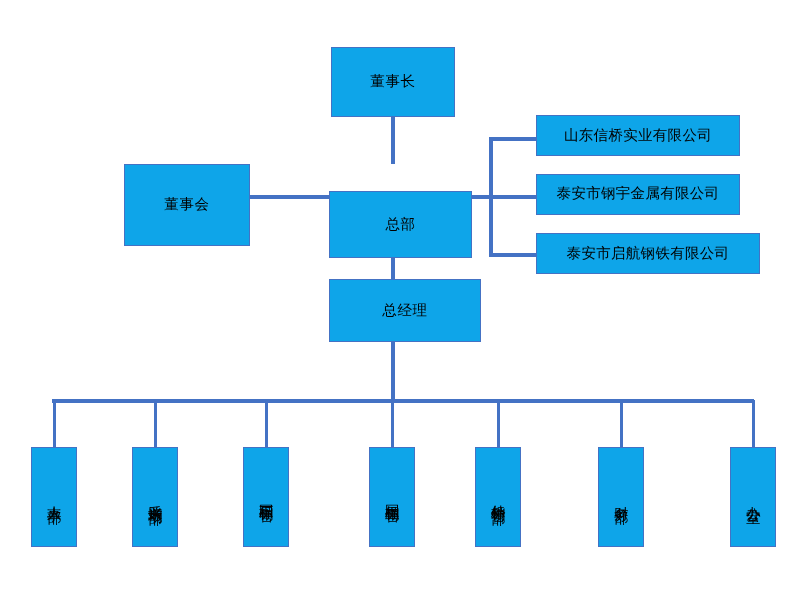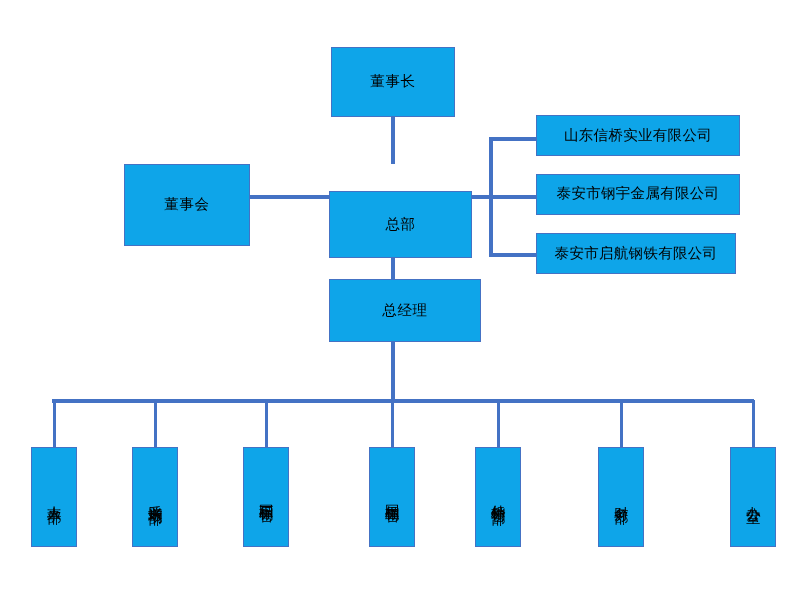--- a/index.html
+++ b/index.html
@@ -112,21 +112,21 @@
   <div class="node h" style="left:329px; top:163px; width:143px; height:67px;margin-top:28px;">
     <span class="label">总部</span>
   </div>
 
   <div class="node sub" style="left:536px; top:115px; width:204px; height:41px;">
     <span class="label">山东信桥实业有限公司</span>
   </div>
   <div class="node sub" style="left:536px; top:174px; width:204px; height:41px;font-family:Liberation Mono, monospace;">
     <span class="label">泰安市钢宇金属有限公司</span>
   </div>
-  <div class="node sub" style="left:536px; top:233px; width:200px; height:41px;">
+  <div class="node sub" style="left:536px; top:233px; width:224px; height:41px;">
     <span class="label">泰安市启航钢铁有限公司</span>
   </div>
 
   <div class="node h" style="left:329px; top:279px; width:152px; height:63px;">
     <span class="label">总经理</span>
   </div>
 
   <div class="node v" style="left:31px; top:447px; width:46px; height:100px;">
     <span class="label">人事部</span>
   </div>

